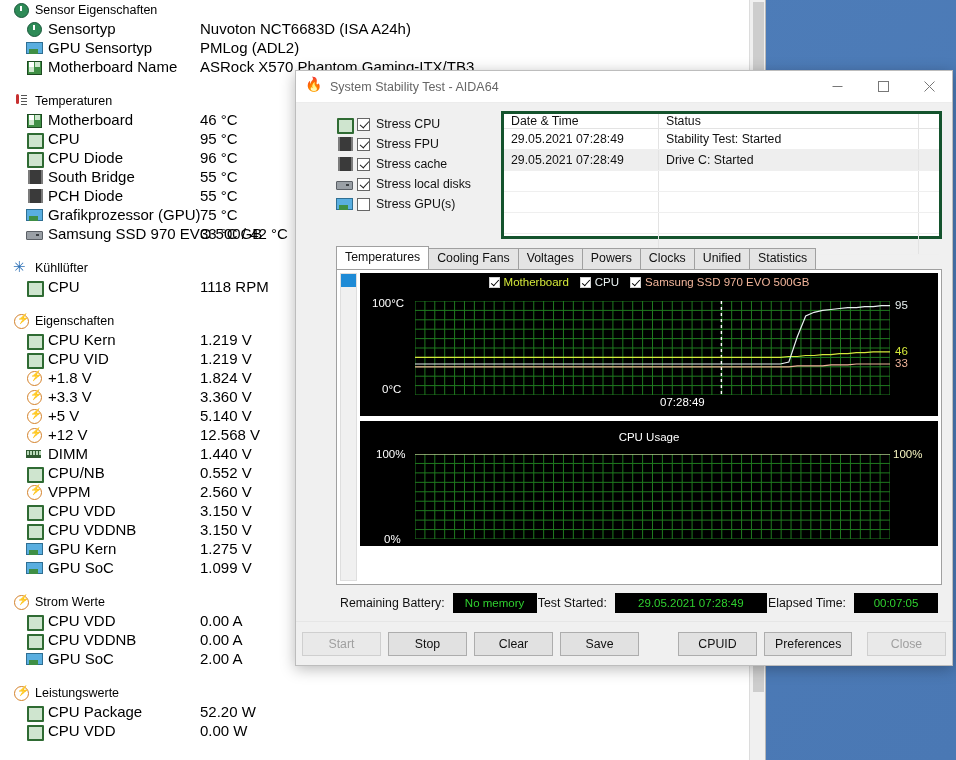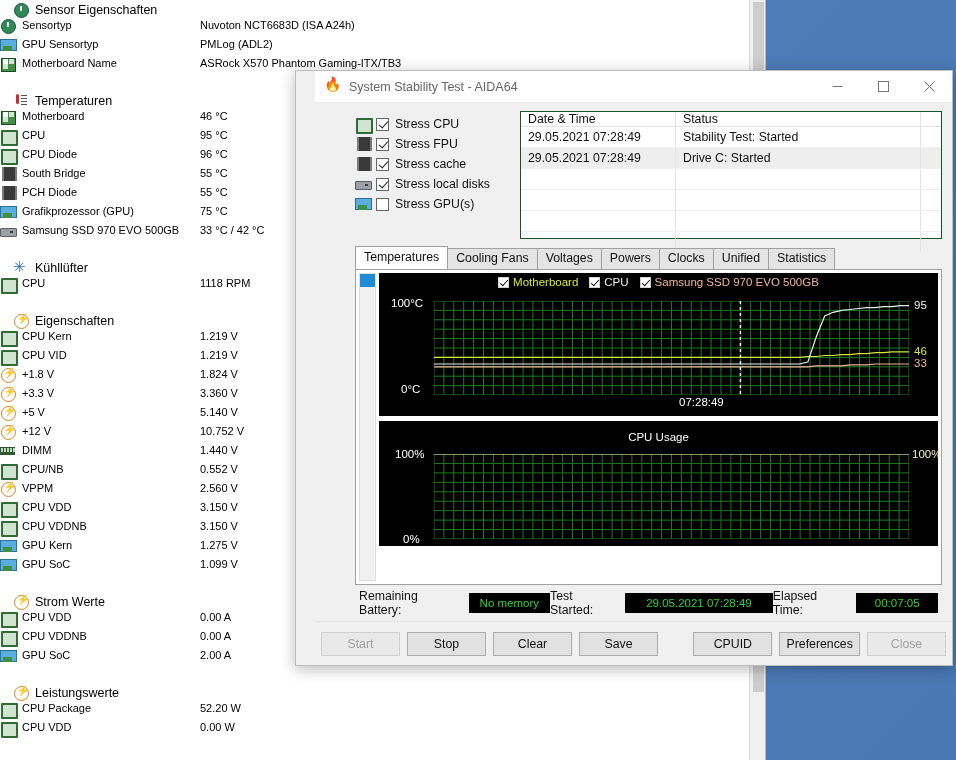--- a/index.html
+++ b/index.html
@@ -31,23 +31,23 @@
     font-size: 12.5px; color: #000;
     padding-top: 0px;
   }
   .grp {
     display: flex; align-items: center;
     height: 19px; padding-left: 13px;
     font-size: 12.5px; color: #000;
   }
   .grp .glabel { margin-left: 6px; }
   .row {
-    display: flex; 
-    height: 19px; 
-    font-size: 11px;
+    display: flex; align-items: center;
+    height: 19px; padding-left: 26px;
+    font-size: 15px;
   }
   .row .rlabel { margin-left: 6px; white-space: nowrap; }
   .row .rval {
     position: absolute; left: 200px;
     white-space: nowrap;
   }
   .rowwrap { position: relative; }
   .spacer { height: 15px; }
 
   
@@ -135,21 +135,21 @@
   .mainwin-edge {
     position: absolute; left: 748px; top: 0; width: 18px; height: 760px;
   }
 
   
   .dialog {
     position: absolute; left: 295px; top: 70px; width: 658px; height: 596px;
     background: #f0f0f0;
     border: 1px solid #bdbdbd;
     box-shadow: 0 3px 14px rgba(0,0,0,0.28);
-    display: flex; flex-direction: column; padding-left: 19px;
+    display: flex; flex-direction: column;
   }
   .titlebar {
     height: 32px; background: #ffffff;
     display: flex; align-items: center;
     flex: 0 0 32px;
     border-bottom: 1px solid #ececec;
   }
   .titlebar .tb-icon {
     width: 16px; height: 16px; margin-left: 10px; margin-right: 8px;
     position: relative; flex: 0 0 16px;
@@ -183,21 +183,21 @@
   .cb {
     width: 13px; height: 13px; flex: 0 0 13px; margin-right: 6px;
     border: 1px solid #666; background: #fff; position: relative;
   }
   .cb.checked::after {
     content: ""; position: absolute; left: 3.5px; top: 0.5px;
     width: 4px; height: 8px; border: solid #1d1d1d;
     border-width: 0 1.6px 1.6px 0; transform: rotate(42deg);
   }
   .logtable {
-    flex: 1 1 auto; background: #ffffff; border: 1px solid #14532d;
+    flex: 1 1 auto; background: #ffffff; border: 3px solid #14532d;
     margin-left: 2px; font-size: 12.3px; color: #111;
     display: flex; flex-direction: column;
   }
   .lt-head { display: flex; height: 22px; align-items: center; border-bottom: 1px solid #e3e3e3; }
   .lt-row { display: flex; height: 21px; align-items: center; border-bottom: 1px solid #efefef; }
   .lt-row.alt { background: #eeeeee; }
   .lt-c0 { width: 155px; padding-left: 7px; border-right: 1px solid #e3e3e3; height: 100%; display:flex; align-items:center; }
   .lt-c1 { flex: 1 1 auto; padding-left: 7px; border-right: 1px solid #e3e3e3; height:100%; display:flex; align-items:center;}
   .lt-c2 { width: 20px; height: 100%; }
 
@@ -433,21 +433,21 @@
           <div class="row">
             <span class="ico ico-volt"></span>
             <span class="rlabel">+5 V</span>
             <span class="rval">5.140 V</span>
           </div>
         </div>
         <div class="rowwrap">
           <div class="row">
             <span class="ico ico-volt"></span>
             <span class="rlabel">+12 V</span>
-            <span class="rval">10.752 V</span>
+            <span class="rval">12.568 V</span>
           </div>
         </div>
         <div class="rowwrap">
           <div class="row">
             <span class="ico ico-dimm"></span>
             <span class="rlabel">DIMM</span>
             <span class="rval">1.440 V</span>
           </div>
         </div>
         <div class="rowwrap">

